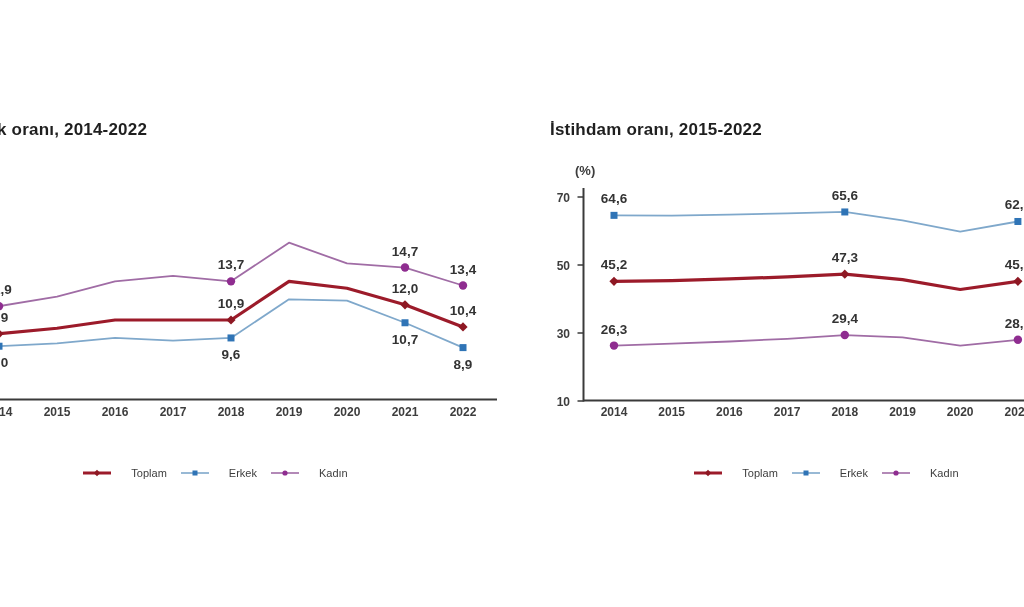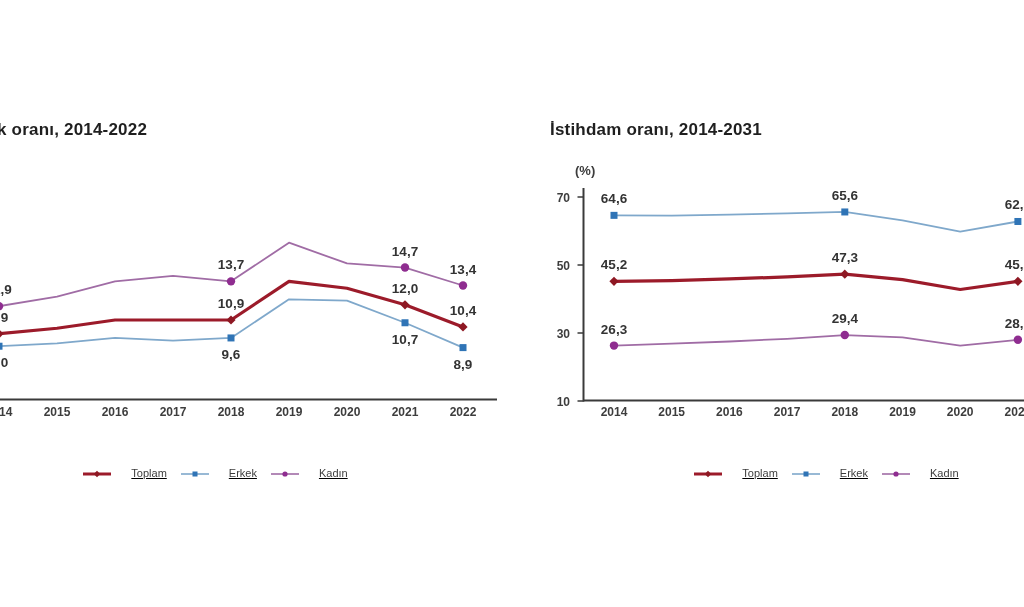--- a/index.html
+++ b/index.html
@@ -16,21 +16,21 @@
   #title-right{left:550px;}
   .unit-label{
     position:absolute;left:575px;top:163px;font-size:13px;font-weight:bold;color:#3d3d3d;
   }
   .legend{
     position:absolute;top:467px;width:250px;display:flex;
     justify-content:center;align-items:center;gap:13px;
   }
   #legend-left{left:90px;}
   #legend-right{left:701px;}
-  .legend-item{display:flex;align-items:flex-end;gap:19px;text-decoration:underline;}
+  .legend-item{display:flex;align-items:center;gap:19px;}
   .legend-label{font-size:11px;color:#3d3d3d;white-space:nowrap;}
   .legend-sample{display:block;}
 </style>
 </head>
 <body>
 
 <div id="stage">
 
   <svg id="chart-canvas" width="1024" height="607" viewBox="0 0 1024 607">
       <line x1="-20" y1="399.5" x2="497" y2="399.5" stroke="#3a3a3a" stroke-width="1.8"></line>
@@ -106,21 +106,21 @@
       <path d="M 614 276.71999999999997 L 618.6 281.32 L 614 285.92 L 609.4 281.32 Z" fill="#8E1823"></path>
       <text x="614" y="269.32" text-anchor="middle" style="font:bold 13.5px &quot;Liberation Sans&quot;,sans-serif; fill:#333333">45,2</text>
       <path d="M 844.8 269.58 L 849.4 274.18 L 844.8 278.78000000000003 L 840.1999999999999 274.18 Z" fill="#8E1823"></path>
       <text x="844.8" y="262.18" text-anchor="middle" style="font:bold 13.5px &quot;Liberation Sans&quot;,sans-serif; fill:#333333">47,3</text>
       <path d="M 1017.9000000000001 276.71999999999997 L 1022.5000000000001 281.32 L 1017.9000000000001 285.92 L 1013.3000000000001 281.32 Z" fill="#8E1823"></path>
       <text x="1017.9000000000001" y="269.32" text-anchor="middle" style="font:bold 13.5px &quot;Liberation Sans&quot;,sans-serif; fill:#333333">45,2</text>
     </svg>
 
   <div class="chart-title" id="title-left">k oranı, 2014-2022</div>
 
-  <div class="chart-title" id="title-right">İstihdam oranı, 2014-2031</div>
+  <div class="chart-title" id="title-right">İstihdam oranı, 2015-2022</div>
 
   <div class="unit-label">(%)</div>
 
   <div class="legend" id="legend-left">
       <div class="legend-item">
         <svg width="30" height="10" class="legend-sample">
           <line x1="1" y1="5" x2="29" y2="5" stroke="#9C1B2A" stroke-width="3"></line>
           <path d="M15 1.8 L18.2 5 L15 8.2 L11.8 5 Z" fill="#8E1823"></path>
         </svg>
         <span class="legend-label">Toplam</span>

